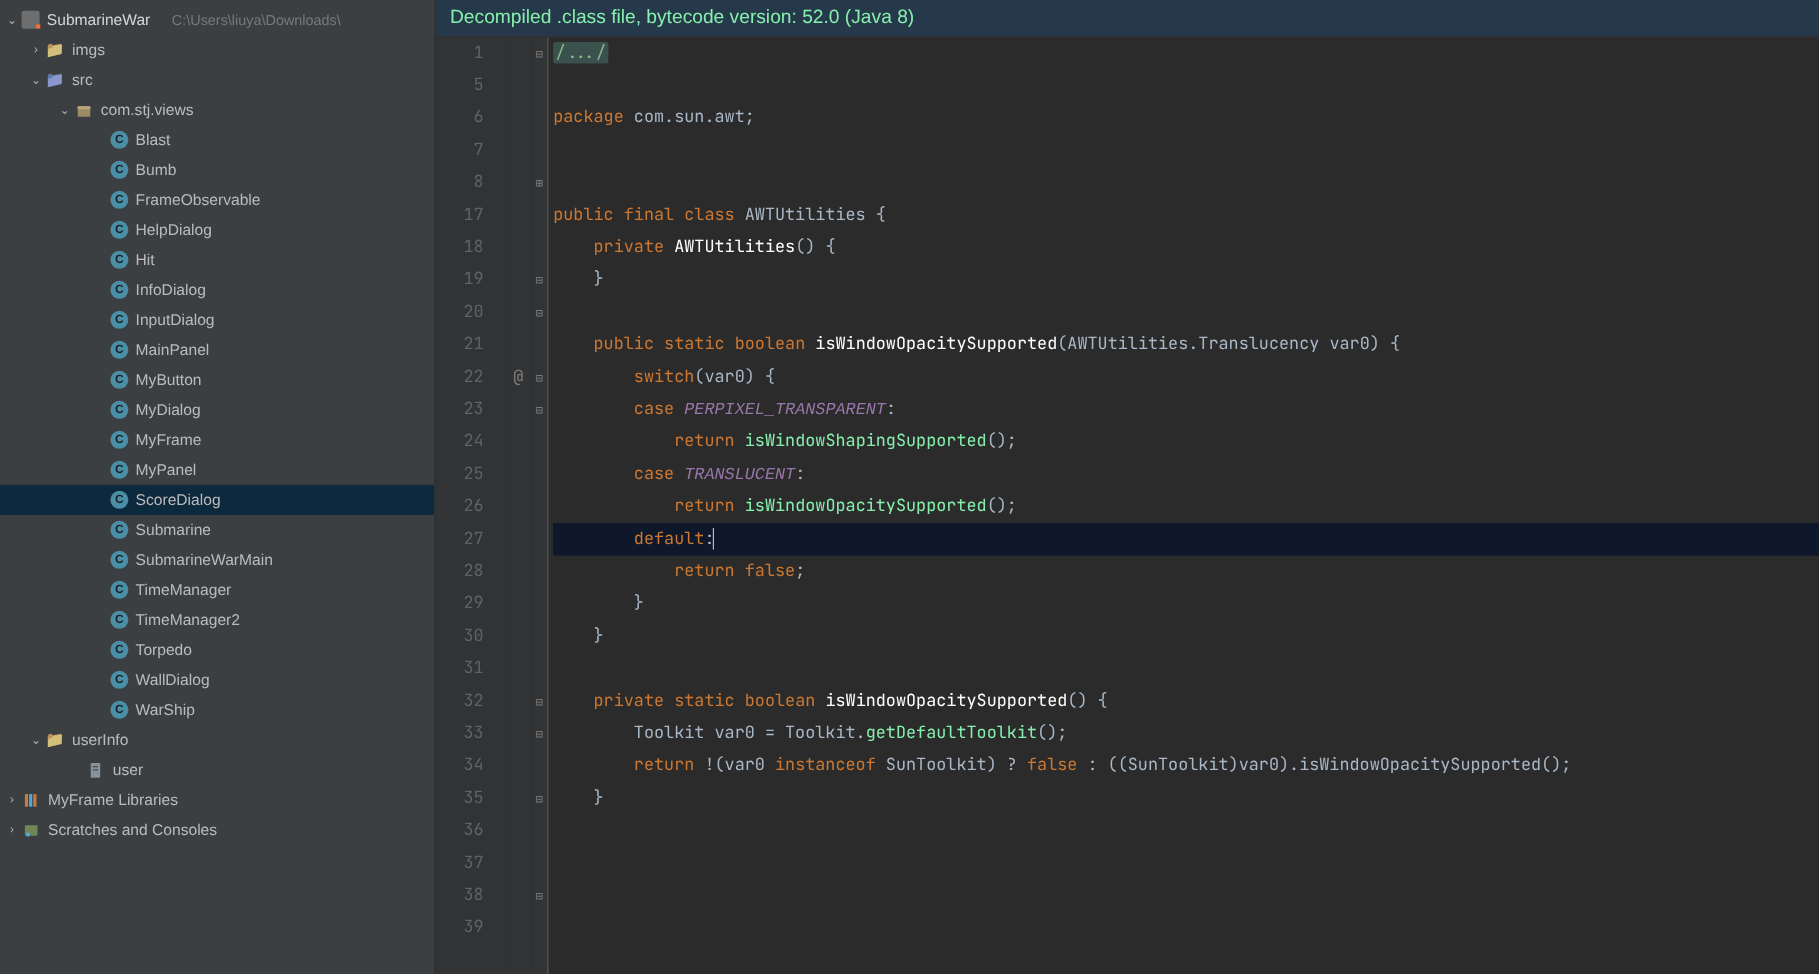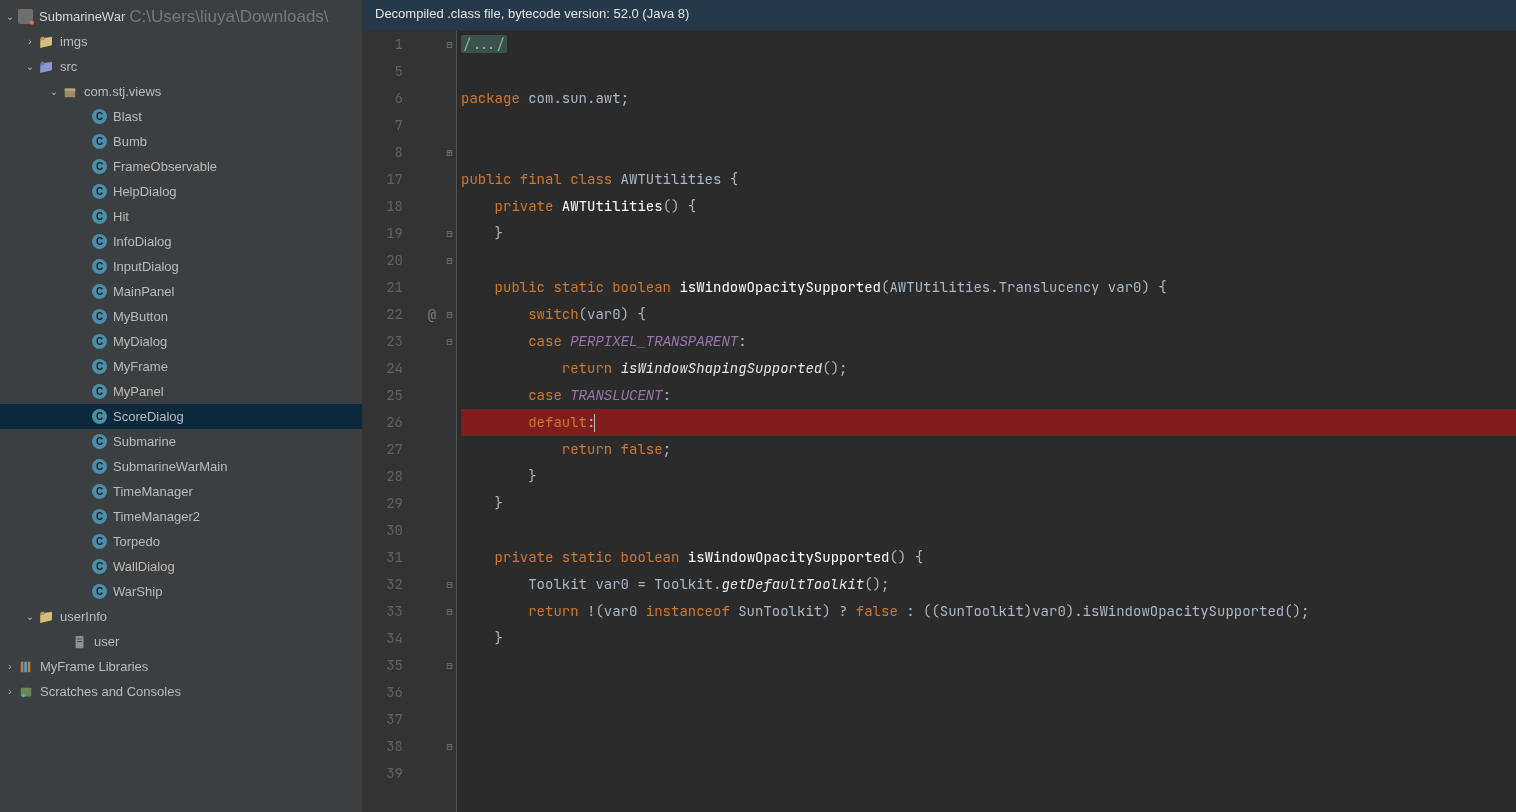--- a/index.html
+++ b/index.html
@@ -54,27 +54,27 @@
 .lib-icon svg, .scratch-icon svg, .file-icon svg { width: 14px; height: 14px; }
 .proj-icon {
   width: 15px; height: 15px;
   background: #6e6e6e;
   border-radius: 2px;
   margin-right: 6px;
   display: inline-flex; align-items: center; justify-content: center;
   position: relative;
 }
 .proj-icon::after { content: "■"; font-size: 7px; color: #ff6b35; position: absolute; right: -1px; bottom: -2px; }
-.path-hint { color: #787878; margin-left: 4px; font-size: 17px; }
+.path-hint { color: #787878; margin-left: 18px; font-size: 12px; }
 .editor-pane { flex: 1; display: flex; flex-direction: column; background: #2b2b2b; }
 .notification-bar {
   background: #25394b;
-  color: #e5e5e5;
+  color: #86efac;
   padding: 6px 12px;
-  font-size: 13px;
+  font-size: 16px;
   border-bottom: 1px solid #323232;
   height: 31px;
   display: flex; align-items: flex-start;
 }
 .code-area { flex: 1; display: flex; overflow: hidden; font-family: "JetBrains Mono","Consolas",monospace; font-size: 14px; line-height: 27px; }
 .gutter {
   background: #313335;
   text-align: right;
   color: #606366;
   padding: 0 18px 0 10px;
@@ -93,25 +93,25 @@
 .fold-gutter {
   background: #313335;
   width: 14px;
   color: #606366;
   user-select: none;
   border-right: 1px solid #555555;
 }
 .fold-gutter .fg { height: 27px; display: flex; align-items: center; justify-content: center; font-size: 10px; color: #7a7a7a; }
 .code-lines { flex: 1; padding-left: 4px; overflow: hidden; }
 .code-line { height: 27px; white-space: pre; }
-.code-line.hl { background: #7f1d1d; }
+.code-line.hl { background: #0f172a; }
 .kw { color: #cc7832; }
 .cls { color: #a9b7c6; }
 .mtd { color: #ffffff; }
-.mtdit { color: #e5e5e5; font-style: italic; }
+.mtdit { color: #86efac; }
 .const { color: #9876aa; font-style: italic; font-family: Liberation Mono, monospace; }
 .pkg { color: #a9b7c6; }
 .fold { background: #3b514d; color: #88b888; padding: 0 2px; border-radius: 2px; }
 .punct { color: #a9b7c6; }
 .caret { border-left: 1px solid #bbbbbb; margin-left: -1px; display: inline-block; height: 18px; vertical-align: middle; }
 </style>
 </head>
 <body>
 
 <div class="container">
@@ -403,20 +403,21 @@
         <div class="code-line"></div>
         <div class="code-line"><span class="kw">public final class</span><span class="cls"> AWTUtilities {</span></div>
         <div class="code-line">    <span class="kw">private</span> <span class="mtd">AWTUtilities</span><span class="punct">() {</span></div>
         <div class="code-line">    <span class="punct">}</span></div>
         <div class="code-line"></div>
         <div class="code-line">    <span class="kw">public static boolean</span> <span class="mtd">isWindowOpacitySupported</span><span class="punct">(AWTUtilities.Translucency var0) {</span></div>
         <div class="code-line">        <span class="kw">switch</span><span class="punct">(var0) {</span></div>
         <div class="code-line">        <span class="kw">case</span> <span class="const">PERPIXEL_TRANSPARENT</span><span class="punct">:</span></div>
         <div class="code-line">            <span class="kw">return</span> <span class="mtdit">isWindowShapingSupported</span><span class="punct">();</span></div>
         <div class="code-line">        <span class="kw">case</span> <span class="const">TRANSLUCENT</span><span class="punct">:</span></div>
+        <div class="code-line">            <span class="kw">return</span> <span class="mtdit">isWindowOpacitySupported</span><span class="punct">();</span></div>
         <div class="code-line hl">        <span class="kw">default</span><span class="punct">:</span><span class="caret"></span></div>
         <div class="code-line">            <span class="kw">return false</span><span class="punct">;</span></div>
         <div class="code-line">        <span class="punct">}</span></div>
         <div class="code-line">    <span class="punct">}</span></div>
         <div class="code-line"></div>
         <div class="code-line">    <span class="kw">private static boolean</span> <span class="mtd">isWindowOpacitySupported</span><span class="punct">() {</span></div>
         <div class="code-line">        <span class="cls">Toolkit var0 = Toolkit.</span><span class="mtdit">getDefaultToolkit</span><span class="punct">();</span></div>
         <div class="code-line">        <span class="kw">return</span><span class="cls"> !(var0 </span><span class="kw">instanceof</span><span class="cls"> SunToolkit) ? </span><span class="kw">false</span><span class="cls"> : ((SunToolkit)var0).isWindowOpacitySupported();</span></div>
         <div class="code-line">    <span class="punct">}</span></div>
         <div class="code-line"></div>

